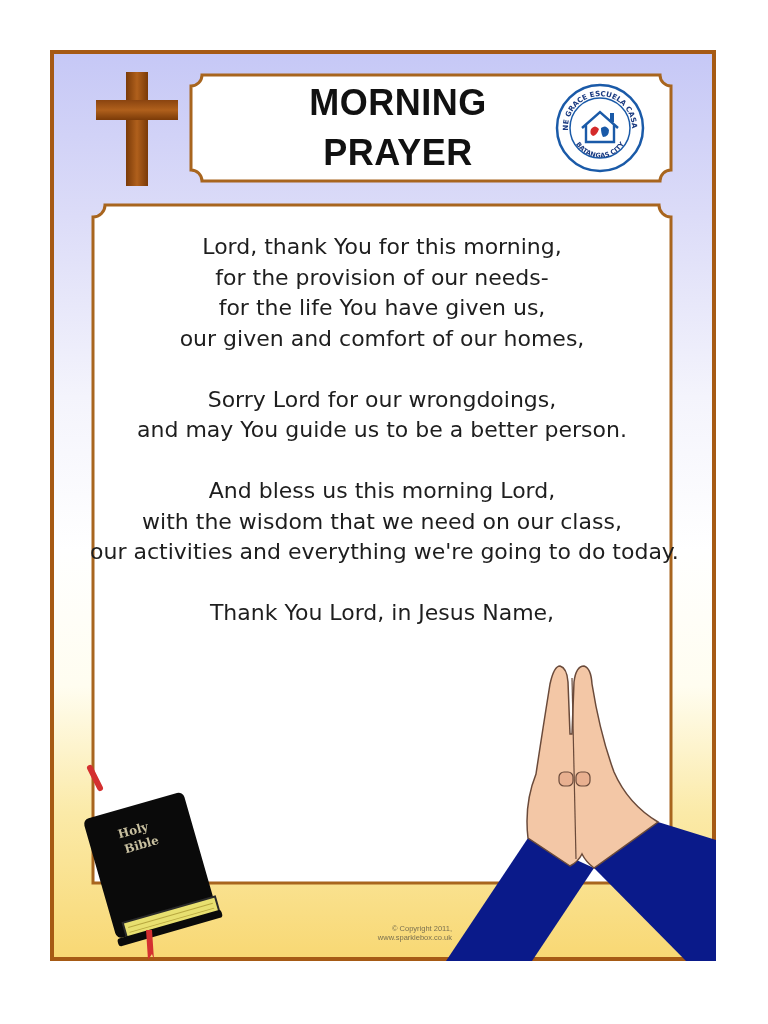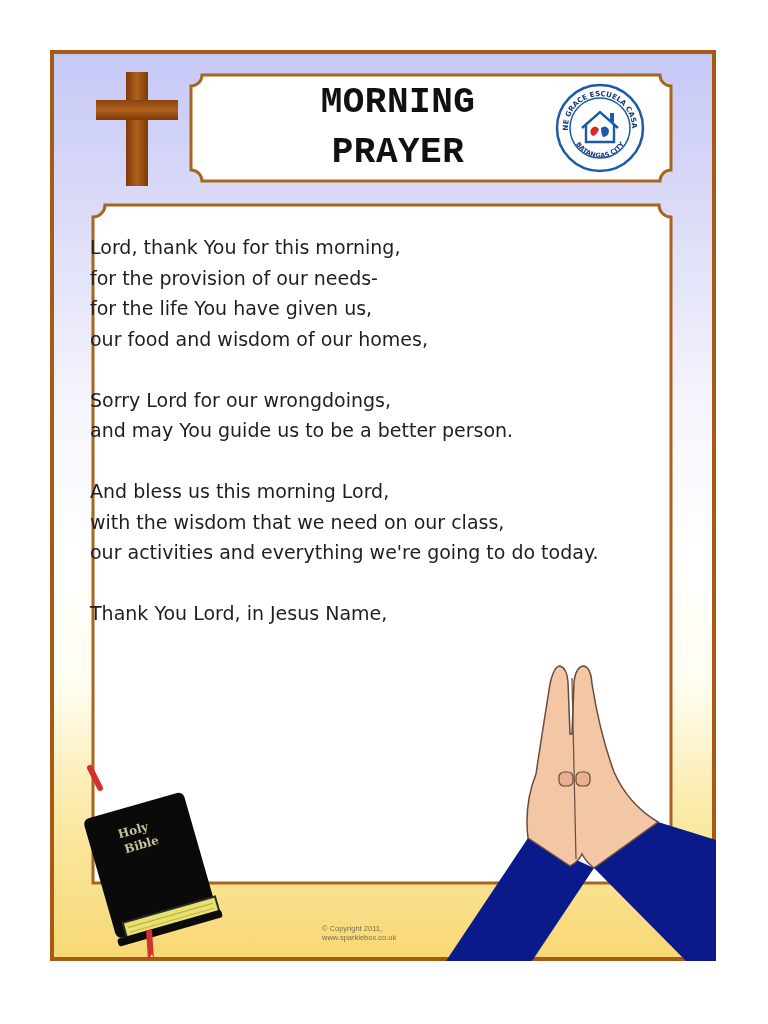--- a/index.html
+++ b/index.html
@@ -13,44 +13,44 @@
   }
 
   
   .cross { position: absolute; left: 40px; top: 16px; width: 86px; height: 118px; }
 
   
   .title-box { position: absolute; left: 134px; top: 18px; width: 486px; height: 112px; }
   .title-box svg.frame { position: absolute; left: 0; top: 0; }
   .title-text {
     position: absolute; left: 60px; top: 6px; width: 300px; text-align: center;
-    font-family: Liberation Mono, monospace; font-weight: bold; font-size: 36px;
+    font-family: Liberation Sans, sans-serif; font-weight: bold; font-size: 36px;
     line-height: 50px; color: #111111; letter-spacing: 0.5px;
   }
   .logo { position: absolute; left: 366px; top: 10px; width: 92px; height: 92px; }
 
   
   .content-panel { position: absolute; left: 36px; top: 148px; width: 584px; height: 684px; }
   .content-panel svg.frame { position: absolute; left: 0; top: 0; }
   .prayer {
-    position: absolute; left: 0; top: 30px; width: 584px; text-align: left;
-    font-family: "DejaVu Sans", sans-serif; font-size: 19px; line-height: 30.5px;
+    position: absolute; left: 0; top: 30px; width: 584px; text-align: center;
+    font-family: "DejaVu Sans", sans-serif; font-size: 22px; line-height: 30.5px;
     color: #1e1e1e; font-weight: normal;
   }
   .stanza { margin-bottom: 30.5px; }
   .stanza .line { display: block; white-space: nowrap; }
 
   
   .bible { position: absolute; left: 12px; top: 700px; width: 160px; height: 210px; }
 
   
   .hands { position: absolute; left: 392px; top: 600px; width: 270px; height: 307px; }
 
   .copyright {
-    position: absolute; left: 268px; top: 870px; width: 130px; text-align: left;
+    position: absolute; left: 268px; top: 870px; width: 130px; text-align: right;
     font-family: "Liberation Sans", sans-serif; font-size: 7.5px; line-height: 9px; color: #7a7050;
   }
 </style>
 </head>
 <body>
 
 <div class="poster">
 
   <svg class="cross" viewBox="0 0 86 118">
     <defs>
@@ -99,21 +99,21 @@
 
   <div class="content-panel">
     <svg class="frame" width="584" height="684" viewBox="0 0 584 684">
       <path d="M 15 3 L 569 3 A 12 12 0 0 0 581 15 L 581 681 L 3 681 L 3 15 A 12 12 0 0 0 15 3 Z" fill="#ffffff" stroke="#a8651e" stroke-width="3"></path>
     </svg>
     <div class="prayer">
       <div class="stanza">
         <span class="line">Lord, thank You for this morning,</span>
         <span class="line">for the provision of our needs-</span>
         <span class="line">for the life You have given us,</span>
-        <span class="line">our food and wisdom of our homes,</span>
+        <span class="line">our given and comfort of our homes,</span>
       </div>
       <div class="stanza">
         <span class="line">Sorry Lord for our wrongdoings,</span>
         <span class="line">and may You guide us to be a better person.</span>
       </div>
       <div class="stanza">
         <span class="line">And bless us this morning Lord,</span>
         <span class="line">with the wisdom that we need on our class,</span>
         <span class="line">our activities and everything we're going to do today.</span>
       </div>

